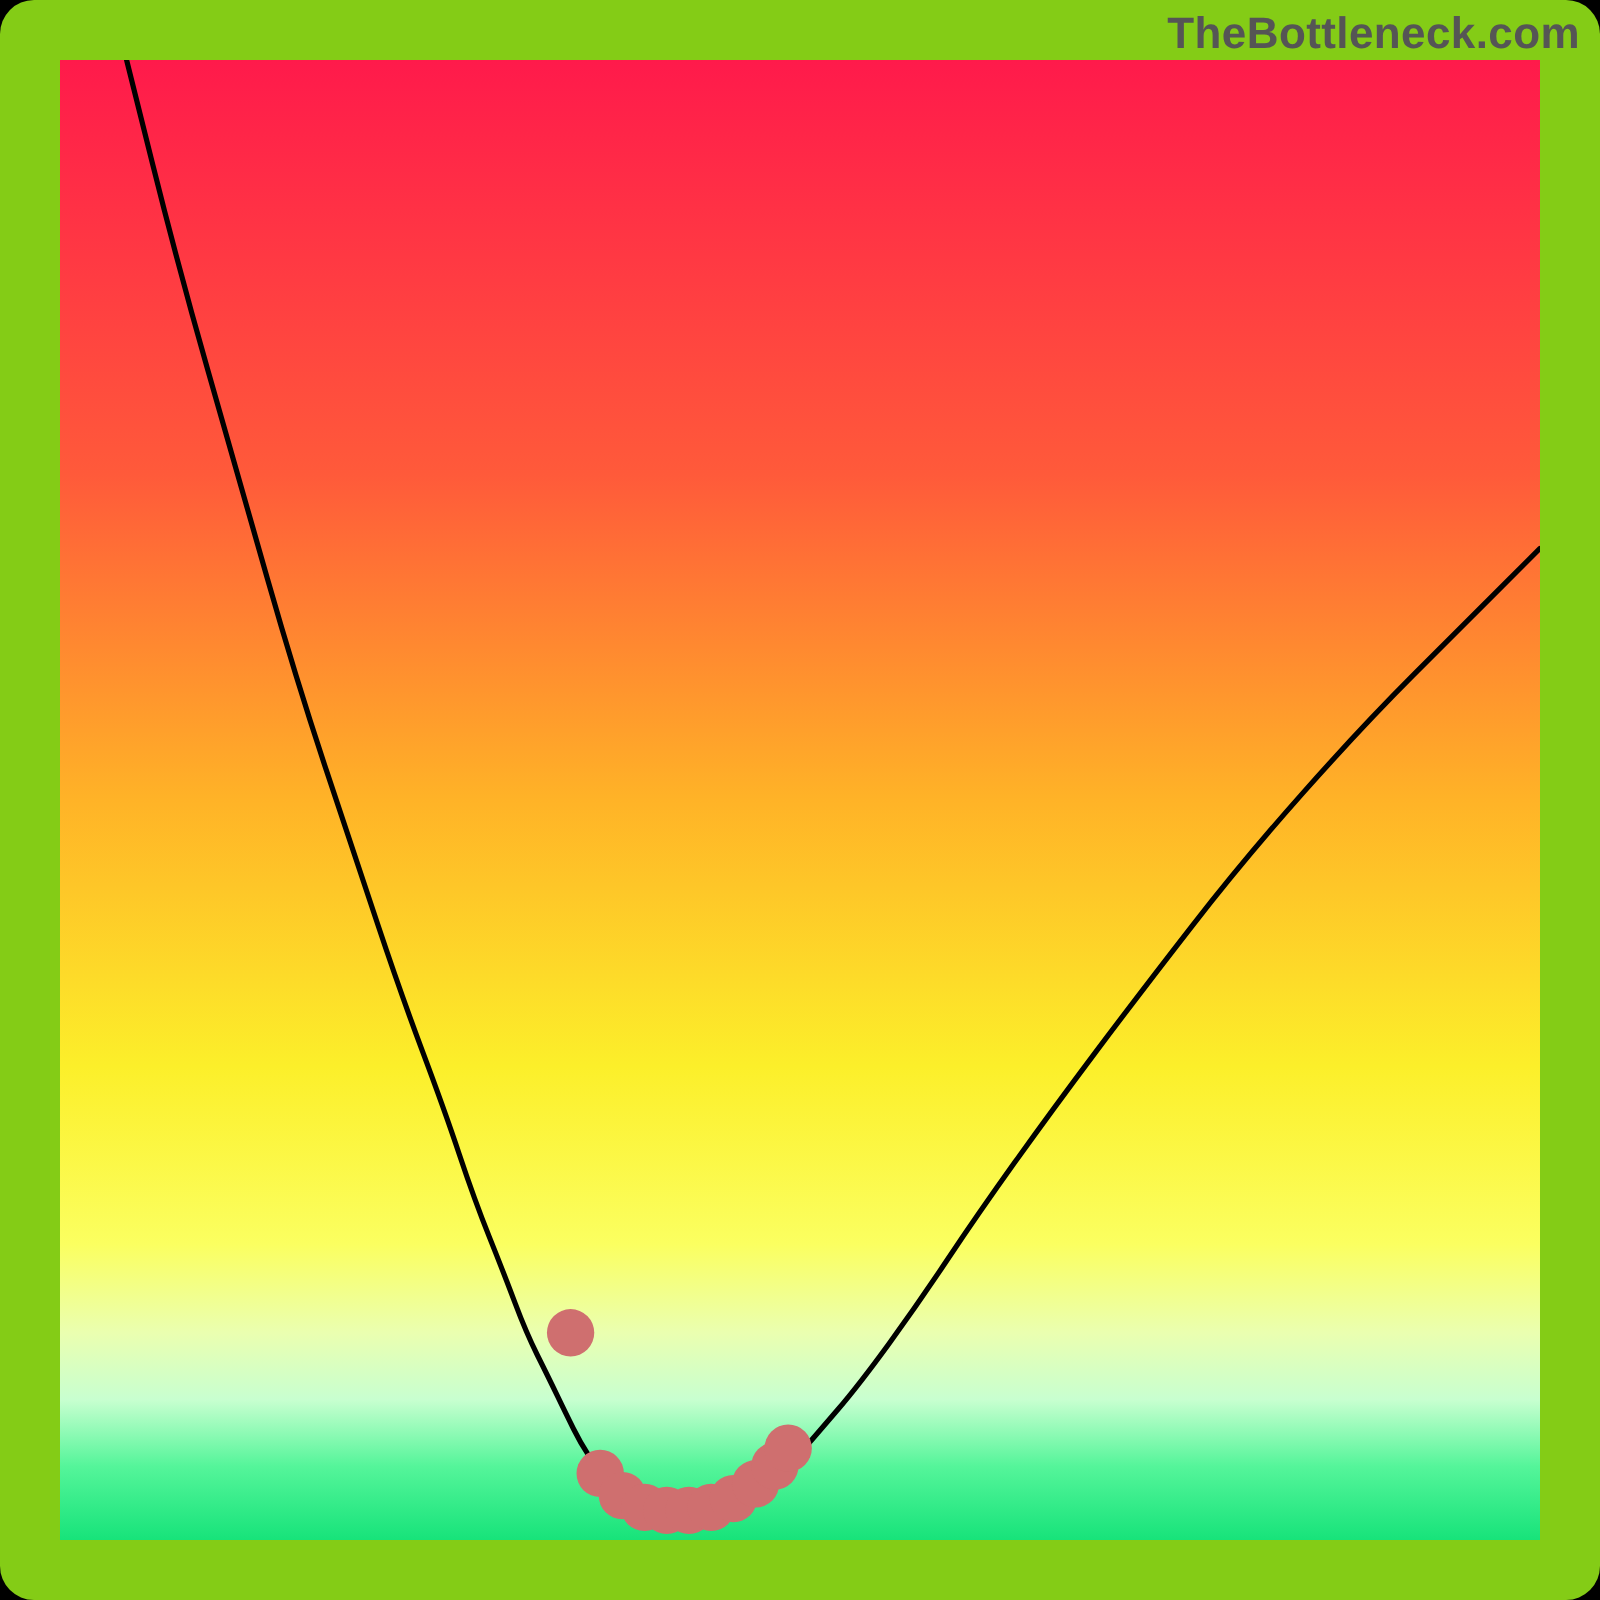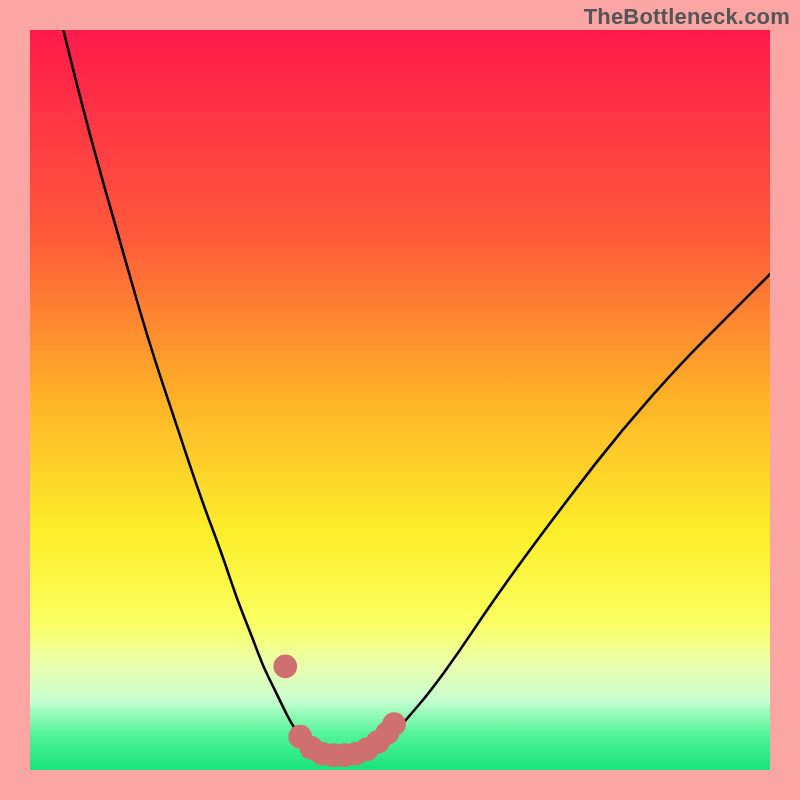--- a/index.html
+++ b/index.html
@@ -10,21 +10,22 @@
     background: #000;
     overflow: hidden;
     font-family: Arial, Helvetica, sans-serif;
   }
   .frame {
     position: absolute;
     left: 0;
     top: 0;
     width: 800px;
     height: 800px;
-    background: #fca5a5;
+    background: #84cc16;
+    border-radius: 17px;
   }
   .plot {
     position: absolute;
     left: 30px;
     top: 30px;
     width: 740px;
     height: 740px;
     overflow: hidden;
   }
   .gradient {

